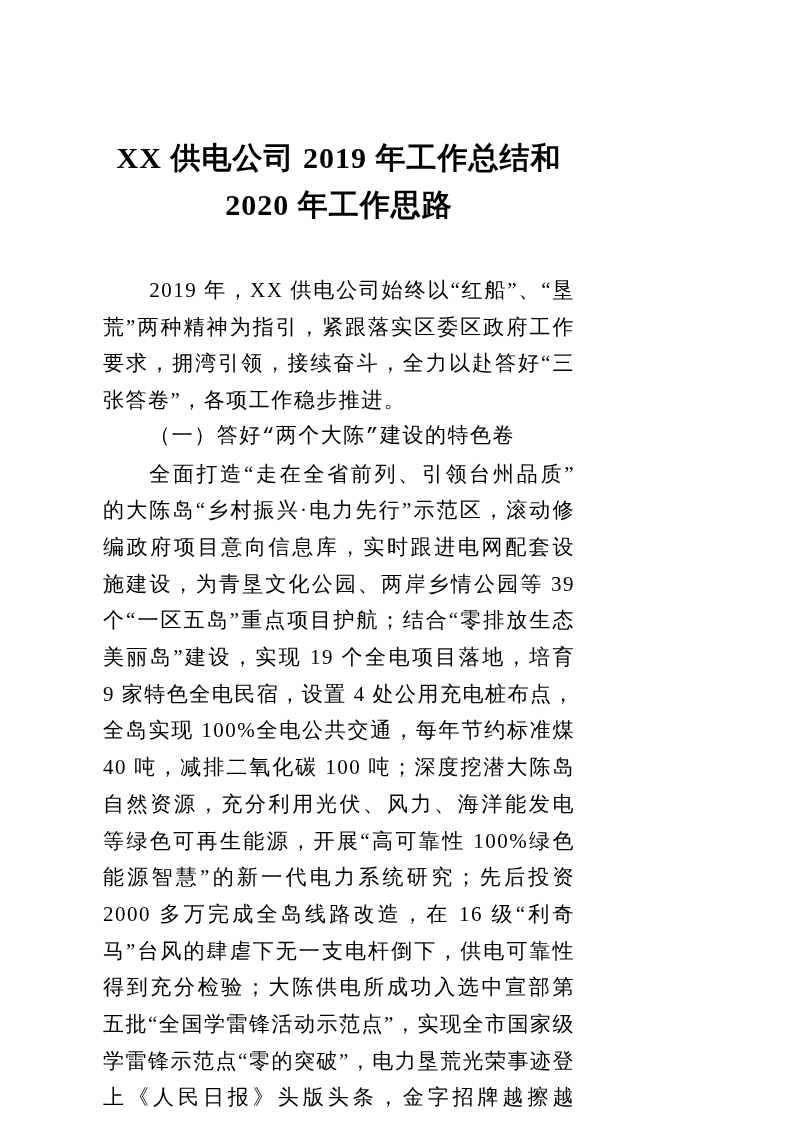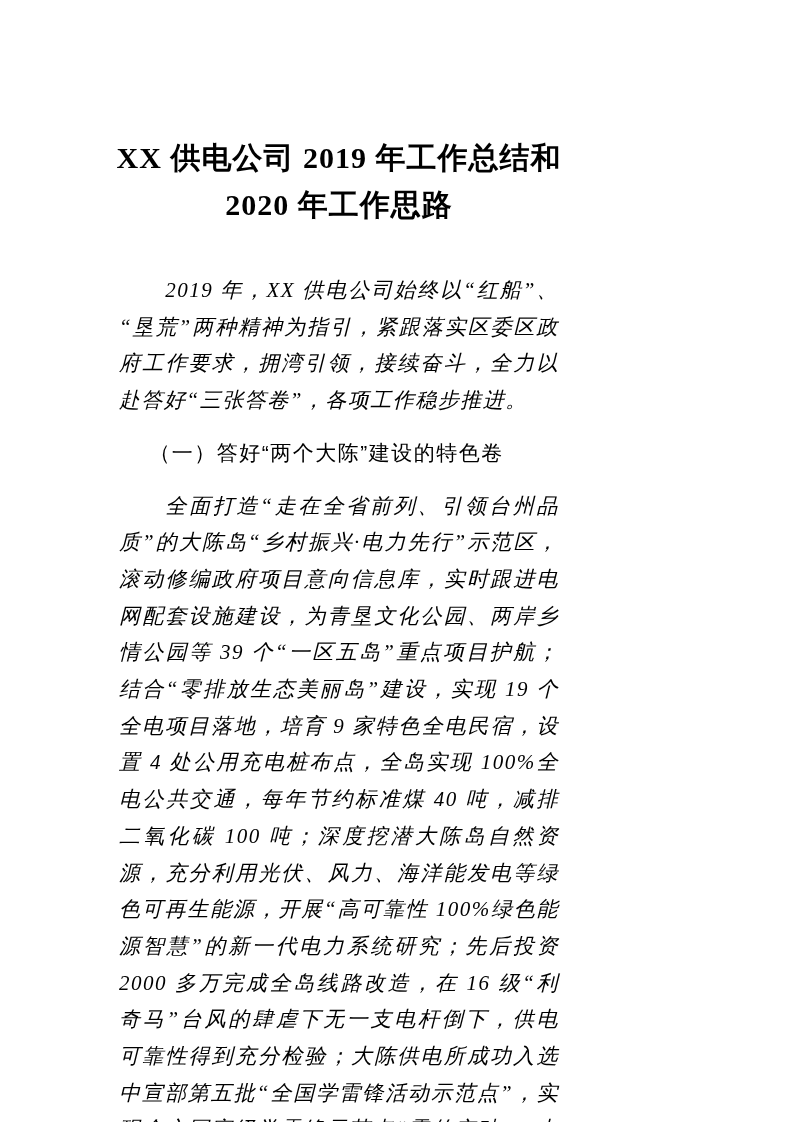--- a/index.html
+++ b/index.html
@@ -21,46 +21,45 @@
   .doc-title {
     margin: 0 0 44px 0;
     font-size: 30px;
     font-weight: bold;
     line-height: 47px;
     text-align: center;
     letter-spacing: 1px;
     font-family: "Liberation Serif", "DejaVu Serif", serif;
   }
   .body-para {
-    margin: 16px;
+    margin: 0;
     font-size: 21px;
     line-height: 36.7px;
     letter-spacing: 1.5px;
     text-align: justify;
     text-indent: 2.2em;
     font-family: "Liberation Serif", "DejaVu Serif", serif;
-    font-style: italic;
   }
   .heading-l1 {
     margin: 0;
     font-size: 21px;
     font-weight: bold;
     line-height: 36.7px;
     letter-spacing: 1px;
     text-indent: 2.2em;
     font-family: "Liberation Sans", "DejaVu Sans", sans-serif;
   }
   .heading-l2 {
     margin: 0;
     font-size: 21px;
     font-weight: normal;
     line-height: 36.7px;
     letter-spacing: 1.5px;
     text-indent: 2.2em;
-    font-family: Liberation Sans, sans-serif;
+    font-family: Liberation Mono, monospace;
   }
 </style>
 </head>
 <body>
 
 <div class="page">
   <h1 class="doc-title">XX 供电公司 2019 年工作总结和 2020 年工作思路</h1>
 
   <p class="body-para">2019 年，XX 供电公司始终以“红船”、“垦荒”两种精神为指引，紧跟落实区委区政府工作要求，拥湾引领，接续奋斗，全力以赴答好“三张答卷”，各项工作稳步推进。</p>
 

